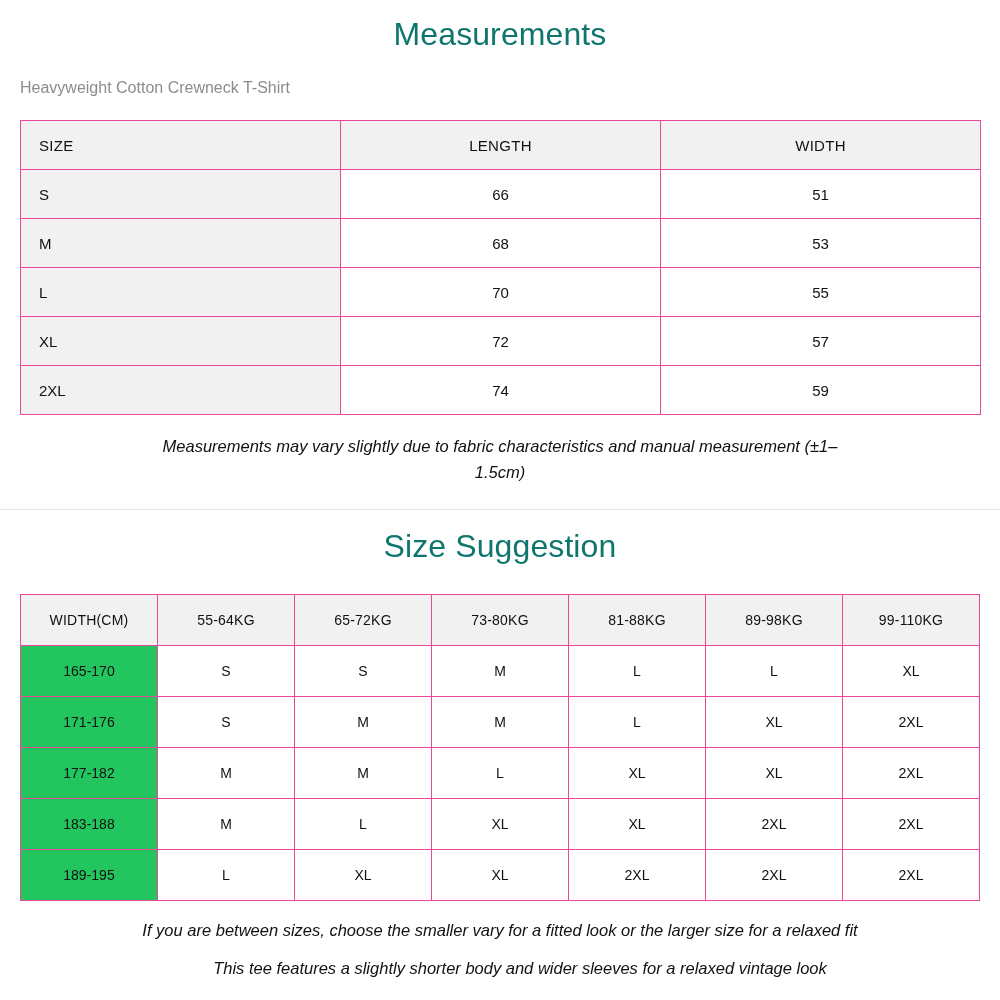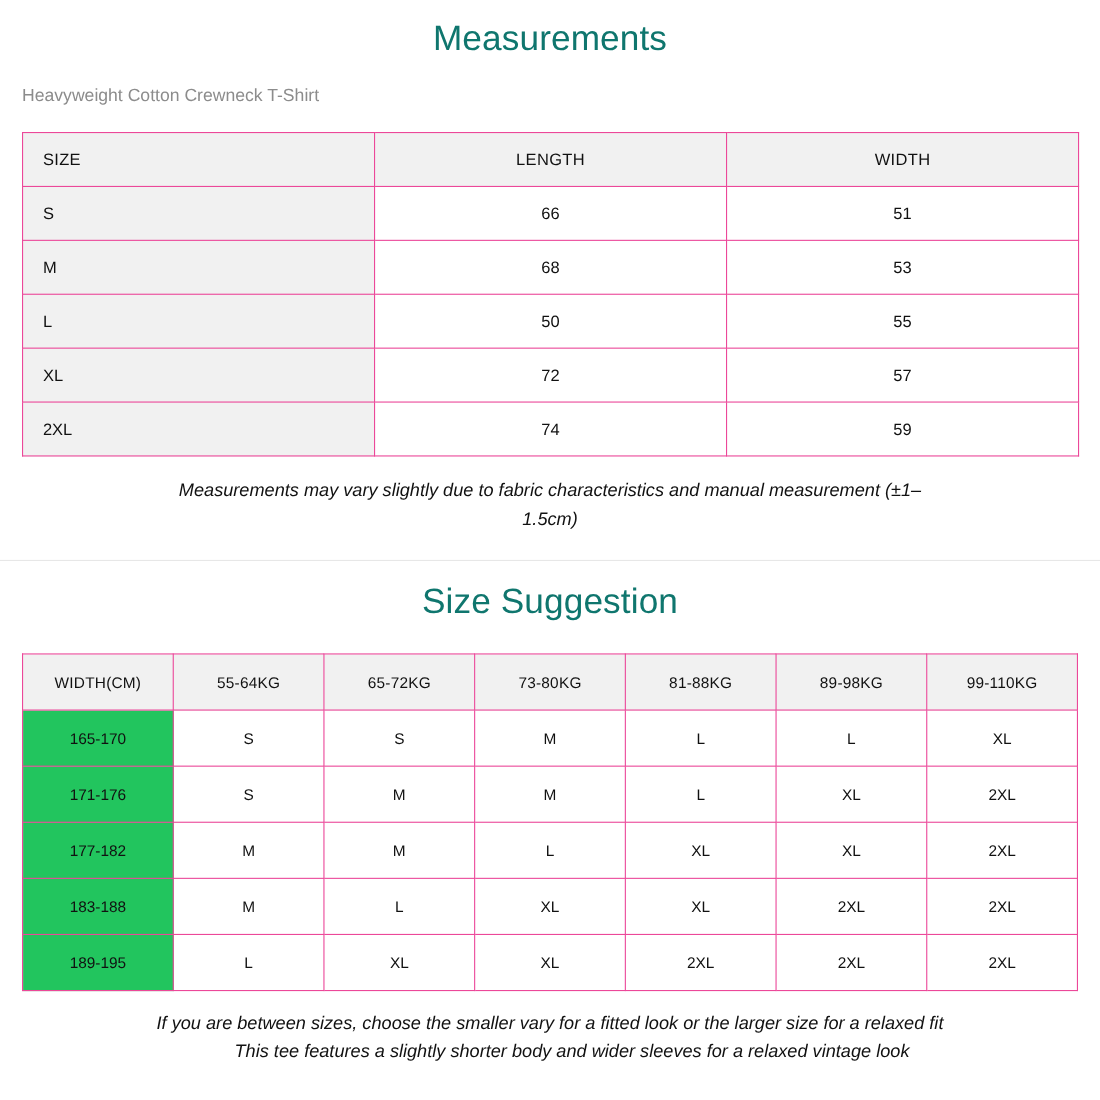--- a/index.html
+++ b/index.html
@@ -131,21 +131,21 @@
   .notes-bottom {
     margin-top: 16px;
     padding: 0 50px;
     box-sizing: border-box;
   }
   .note-bottom-1 {
     width: 830px;
     margin: 0 auto;
   }
   .note-bottom-2 {
-    margin: 0 auto;
+    margin: 12px auto;
     width: 900px;
   }
 
   
   .divider {
     width: 100%;
     height: 1px;
     background: #e7e7e7;
     margin-top: 24px;
     margin-bottom: 0;
@@ -192,21 +192,21 @@
           <td>66</td>
           <td>51</td>
         </tr>
         <tr>
           <td class="rowhead">M</td>
           <td>68</td>
           <td>53</td>
         </tr>
         <tr>
           <td class="rowhead">L</td>
-          <td>50</td>
+          <td>70</td>
           <td>55</td>
         </tr>
         <tr>
           <td class="rowhead">XL</td>
           <td>72</td>
           <td>57</td>
         </tr>
         <tr>
           <td class="rowhead">2XL</td>
           <td>74</td>

